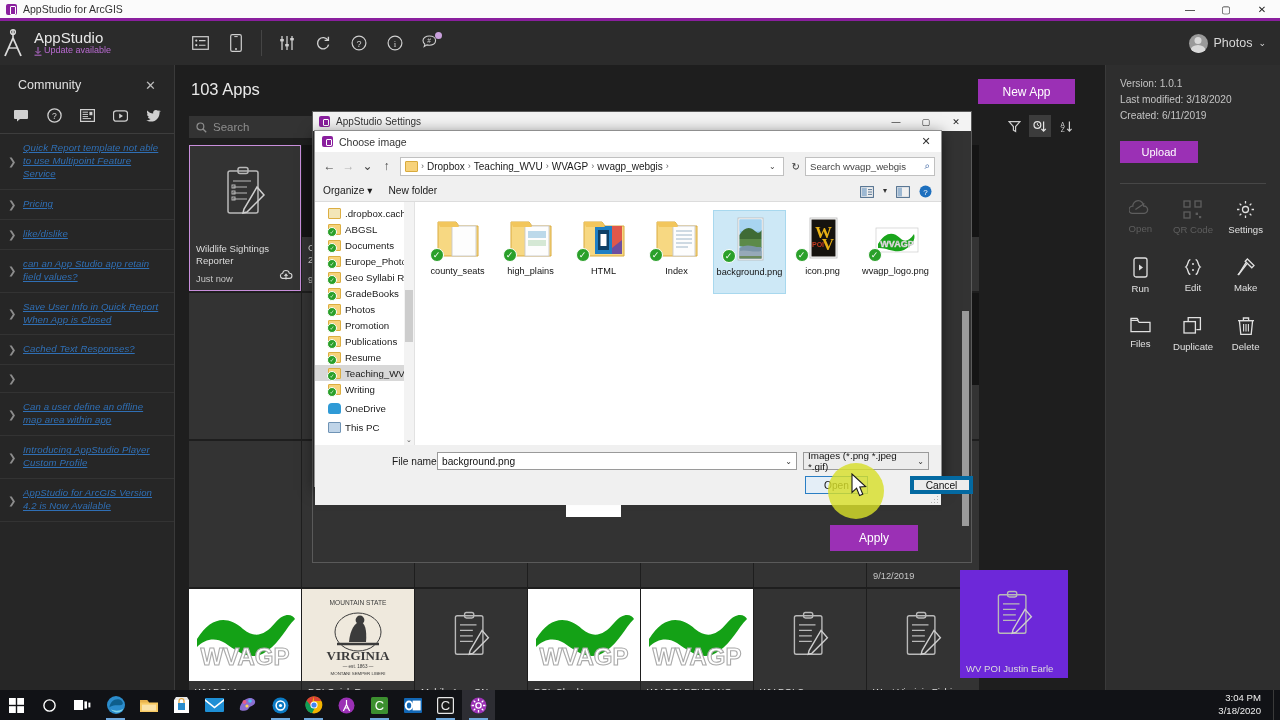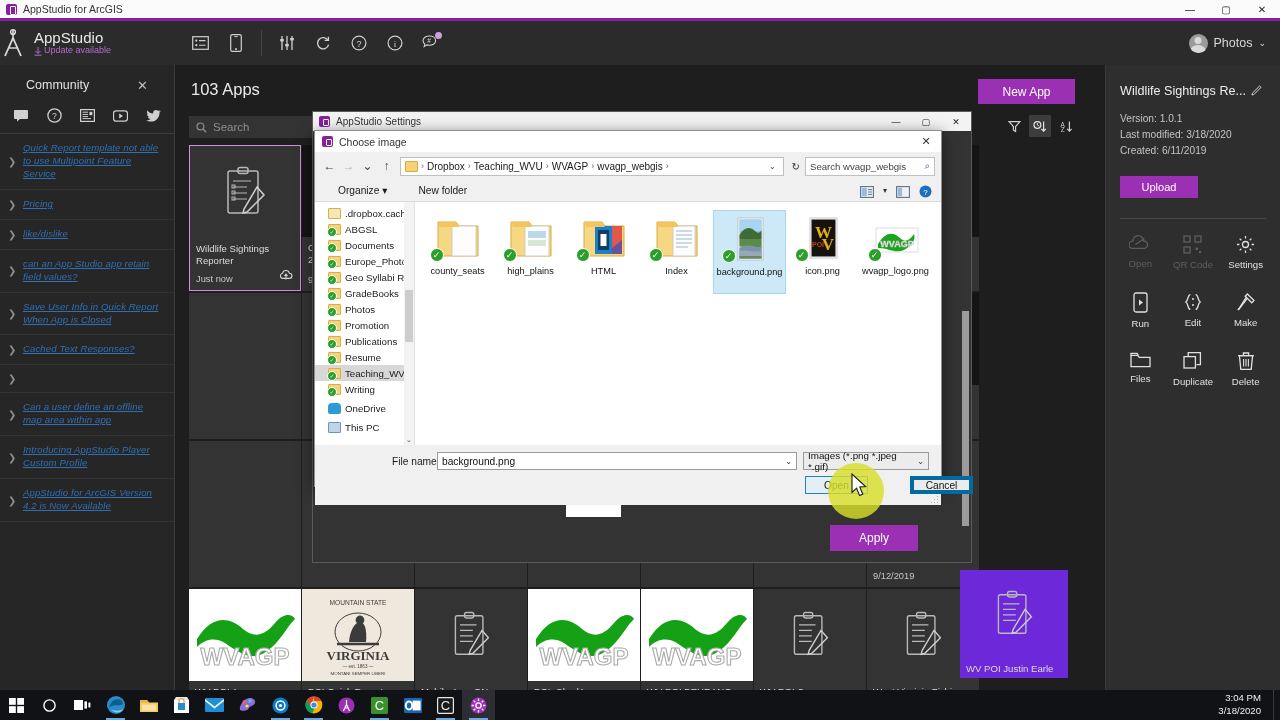--- a/index.html
+++ b/index.html
@@ -72,21 +72,21 @@
     content: ""; position: absolute; left: 50%; top: 3px; width: 7px; height: 7px;
     transform: translateX(-50%); background: #d9d9d9; border-radius: 50%;
   }
 
   
   .community {
     position: absolute; left: 0; top: 65px; width: 175px; height: 625px;
     background: #262626; border-right: 1px solid #3a3a3a;
   }
   .comm-head {
-    display: flex; align-items: center; height: 30px; padding: 0 26px;
+    display: flex; align-items: center; height: 30px; padding: 0 18px;
     margin-top: 5px;
   }
   .comm-title { font-size: 12.5px; color: #e0e0e0; }
   .comm-close { margin-left: auto; color: #bdbdbd; font-size: 13px; }
   .comm-iconrow {
     display: flex; align-items: center; gap: 18px; padding: 8px 14px 10px;
     color: #d0d0d0;
   }
   .comm-iconrow > span { width: 15px; height: 15px; display: block; }
   .comm-rule { height: 1px; background: #3d3d3d; margin: 0 0 0 0; }
@@ -262,21 +262,21 @@
   .dlg-search {
     width: 130px; height: 19px; background: #fff; border: 1px solid #c0c0c0;
     display: flex; align-items: center; padding: 0 4px;
   }
   .dlg-search span { font-size: 9.6px; color: #444; }
   .dlg-search .mag { margin-left: auto; font-size: 10px; color: #2a5699; }
   .dlg-toolbar {
     height: 22px; background: #f0f0f0; display: flex; align-items: center;
     padding: 0 8px; gap: 16px; border-bottom: 1px solid #dcdcdc;
   }
-  .tb-item { font-size: 10.2px; color: #1a1a1a; display: flex; gap: 3px; align-items: center; margin-left: 15px; }
+  .tb-item { font-size: 10.2px; color: #1a1a1a; display: flex; gap: 3px; align-items: center; }
   .tb-right { margin-left: auto; display: flex; align-items: center; gap: 9px; }
   .tb-ico { width: 14px; height: 13px; position: relative; }
   .dlg-split { display: flex; height: 243px; }
   .dlg-tree {
     width: 100px; background: #fff; border-right: 1px solid #e2e2e2;
     position: relative; overflow: hidden; padding-top: 3px;
   }
   .tree-row {
     display: flex; align-items: center; gap: 4px; height: 16px; padding-left: 13px;
     font-size: 9.7px; color: #1a1a1a; white-space: nowrap;
@@ -785,28 +785,20 @@
           <rect x="7" y="6" width="30" height="42" rx="2" fill="none" stroke="#b9b9b9" stroke-width="1.5"></rect>
           <rect x="17" y="2.4" width="10" height="6" rx="2" fill="none" stroke="#b9b9b9" stroke-width="1.5"></rect>
           <path d="M12 16 H30 M12 22 H26 M12 28 H26 M12 34 H26" stroke="#b9b9b9" stroke-width="1.2"></path>
           <path d="M36 22 L43 30 L26 47 L22 48 L23 44 Z" fill="none" stroke="#cfcfcf" stroke-width="1.5"></path>
         </svg>
     </div>
     <div class="card-label">WV POI Justin Earle</div>
   </div>
 
   <div class="details">
-    <div class="det-title-row">
-      <span class="det-title">Wildlife Sightings Re...</span>
-      <span>
-        <svg width="12" height="12" viewBox="0 0 12 12">
-            <path d="M1.4 9.2 L8.6 2 L10 3.4 L2.8 10.6 L1 11 Z" fill="none" stroke="#d9d9d9" stroke-width="1"></path>
-          </svg>
-      </span>
-    </div>
     <div class="det-meta">
       <div>Version: 1.0.1</div>
       <div>Last modified: 3/18/2020</div>
       <div>Created: 6/11/2019</div>
     </div>
     <div class="upload-btn">Upload</div>
     <div class="det-rule"></div>
     <div class="det-actions">
       <div class="act disabled">
         <svg width="22" height="18" viewBox="0 0 22 18">

